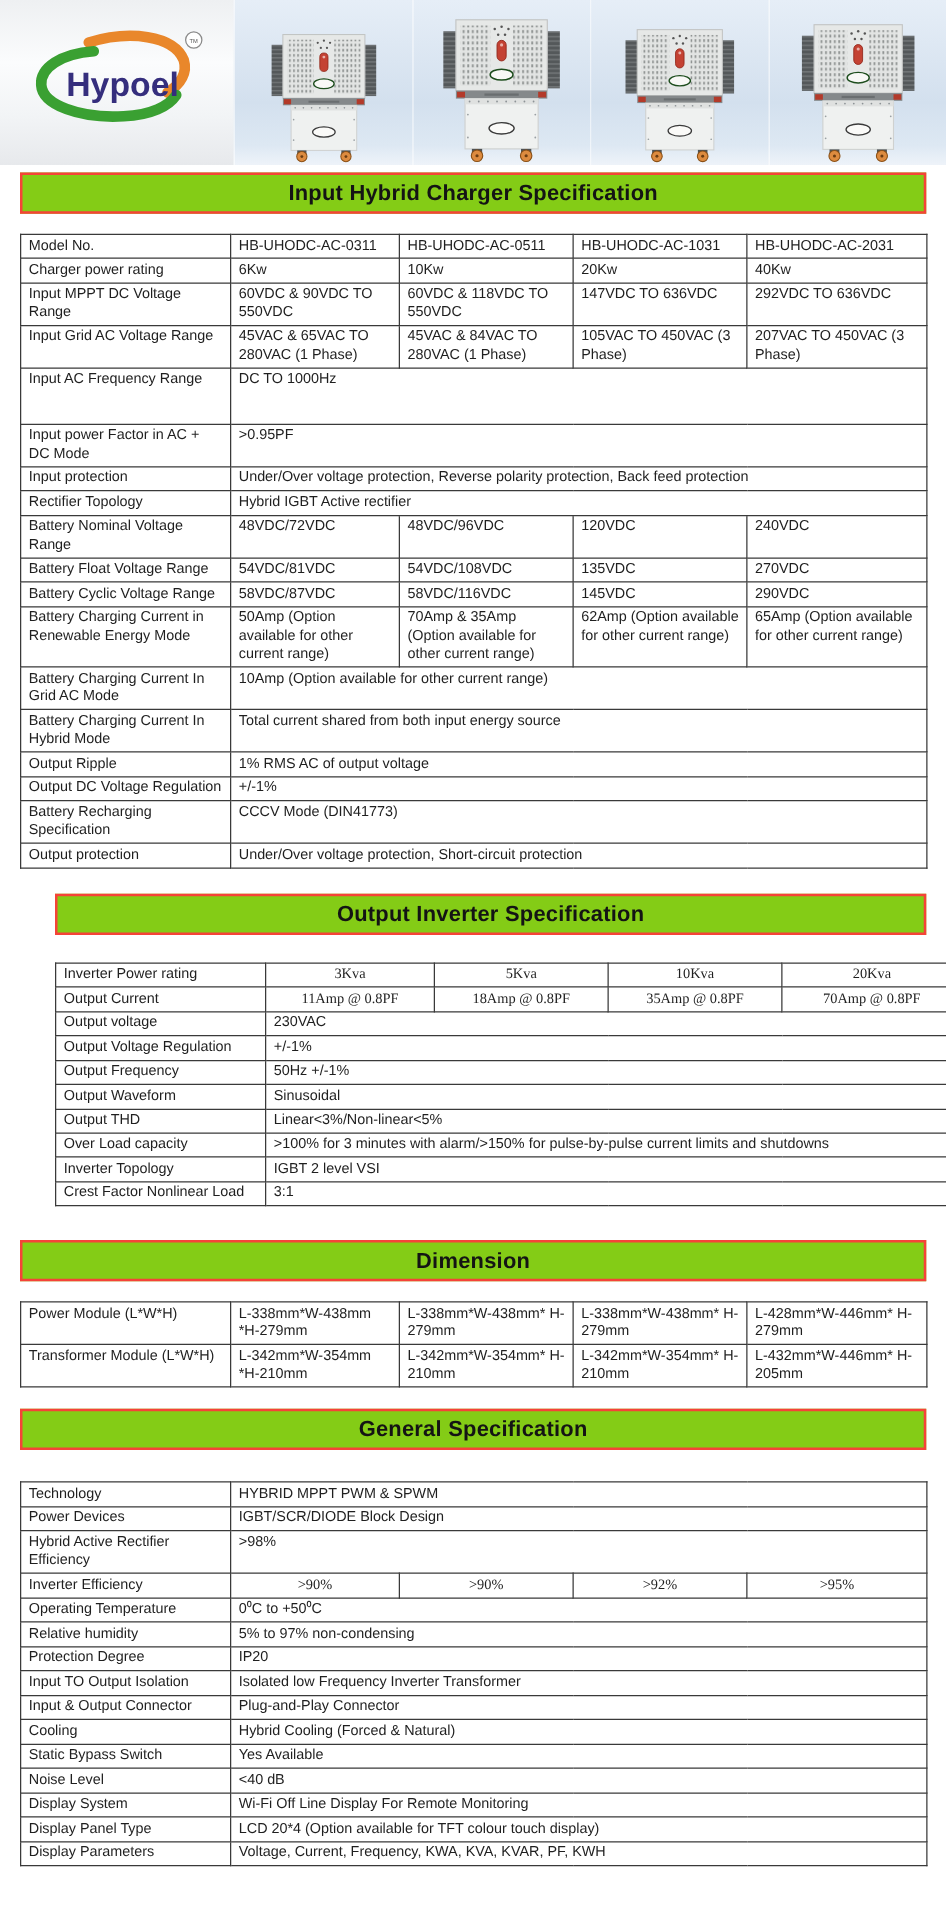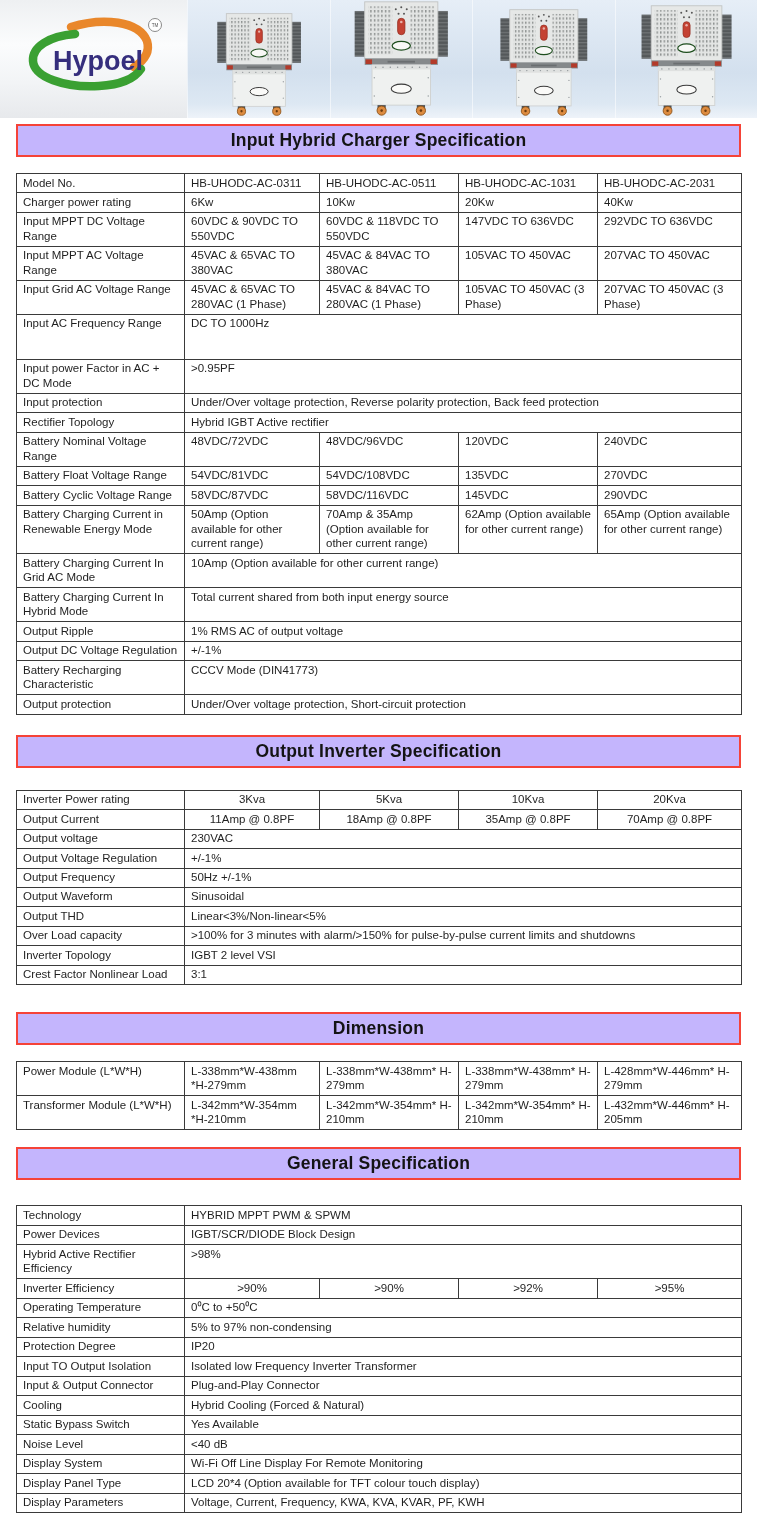--- a/index.html
+++ b/index.html
@@ -7,21 +7,21 @@
     width: 757px;
     min-height: 1536px;
     background: #ffffff;
     font-family: "Liberation Sans", sans-serif;
     color: #1f1f1f;
     -webkit-font-smoothing: antialiased;
   }
   .page { width: 757px; }
 
   
-  .header { display: flex; height: 118px; overflow: hidden; }
+  .header { display: flex; height: 132px; overflow: hidden; }
   .logo-tile {
     width: 187px; flex: 0 0 187px;
     background: linear-gradient(180deg, #eef0f2 0%, #fbfcfd 38%, #f2f4f6 70%, #e7e9ec 100%);
     display: flex; align-items: center; justify-content: center;
   }
   .logo-tile svg { width: 150px; height: 92px; display: block; }
   .product-strip { flex: 1; display: flex; }
   .product-tile {
     flex: 1;
     background: linear-gradient(180deg, #e6eef7 0%, #d3e0ee 62%, #dde8f3 88%, #eef3f9 100%);
@@ -33,21 +33,21 @@
   .product-tile:nth-child(1) svg { height: 105px; }
   .product-tile:nth-child(2) svg { height: 117px; }
   .product-tile:nth-child(3) svg { height: 109px; }
   .product-tile:nth-child(4) svg { height: 113px; }
 
   
   .section { margin: 0; }
   .title-bar {
     margin: 0 16px;
     border: 2px solid #f54338;
-    background: #c4b5fd;
+    background: #84cc16;
     height: 29px;
     display: flex; align-items: center; justify-content: center;
     font-size: 17.5px; font-weight: 600; color: #141414;
     letter-spacing: 0.2px;
   }
 
   
   .spec-table {
     margin: 16px 16px;
     width: 725px;
@@ -59,21 +59,21 @@
   }
   .spec-table td {
     border: 1px solid #3a3a3a;
     padding: 1.5px 6px 2.5px 6px;
     vertical-align: top;
     overflow: hidden;
   }
   .spec-table td.label { text-align: left; }
   .spec-table td.spanval { }
   .spec-table.align-left td.val { text-align: left; }
-  .spec-table.align-center td.val { text-align: center; }
+  .spec-table.align-center td.val { text-align: center; font-family: Liberation Serif, serif; }
 
   .hidden-defs { position: absolute; width: 0; height: 0; overflow: hidden; }
 </style>
 </head>
 <body>
 
 <svg class="hidden-defs" aria-hidden="true">
   <defs>
     <pattern id="perf" width="4" height="5" patternUnits="userSpaceOnUse">
       <rect width="4" height="5" fill="#e2e4e3"></rect>
@@ -191,27 +191,20 @@
               <td class="val">40Kw</td>
             </tr>
             <tr>
               <td class="label">Input MPPT DC Voltage Range</td>
               <td class="val">60VDC &amp; 90VDC TO 550VDC</td>
               <td class="val">60VDC &amp; 118VDC TO 550VDC</td>
               <td class="val">147VDC TO 636VDC</td>
               <td class="val">292VDC TO 636VDC</td>
             </tr>
             <tr>
-              <td class="label">Input MPPT AC Voltage Range</td>
-              <td class="val">45VAC &amp; 65VAC TO 380VAC</td>
-              <td class="val">45VAC &amp; 84VAC TO 380VAC</td>
-              <td class="val">105VAC TO 450VAC</td>
-              <td class="val">207VAC TO 450VAC</td>
-            </tr>
-            <tr>
               <td class="label">Input Grid AC Voltage Range</td>
               <td class="val">45VAC &amp; 65VAC TO 280VAC (1 Phase)</td>
               <td class="val">45VAC &amp; 84VAC TO 280VAC (1 Phase)</td>
               <td class="val">105VAC TO 450VAC (3 Phase)</td>
               <td class="val">207VAC TO 450VAC (3 Phase)</td>
             </tr>
             <tr style="height: 45px;">
               <td class="label">Input AC Frequency Range</td>
               <td class="spanval" colspan="4">DC TO 1000Hz</td>
             </tr>
@@ -265,31 +258,31 @@
             </tr>
             <tr>
               <td class="label">Output Ripple</td>
               <td class="spanval" colspan="4">1% RMS AC of output voltage</td>
             </tr>
             <tr>
               <td class="label">Output DC Voltage Regulation</td>
               <td class="spanval" colspan="4">+/-1%</td>
             </tr>
             <tr>
-              <td class="label">Battery Recharging Characteristic</td>
+              <td class="label">Battery Recharging Specification</td>
               <td class="spanval" colspan="4">CCCV Mode (DIN41773)</td>
             </tr>
             <tr>
               <td class="label">Output protection</td>
               <td class="spanval" colspan="4">Under/Over voltage protection, Short-circuit protection</td>
             </tr>
           </tbody>
         </table>
       </section>
-      <section class="section" style="margin-top: 20px;">
+      <section class="section" style="margin-top: 20px; padding-left: 28px;">
         <div class="title-bar" style="margin-bottom: 22px;">
           <span>Output Inverter Specification</span>
         </div>
         <table class="spec-table align-center">
           <colgroup>
             <col style="width: 168px;">
             <col style="width: 135px;">
             <col style="width: 139px;">
             <col style="width: 139px;">
             <col style="width: 144px;">

